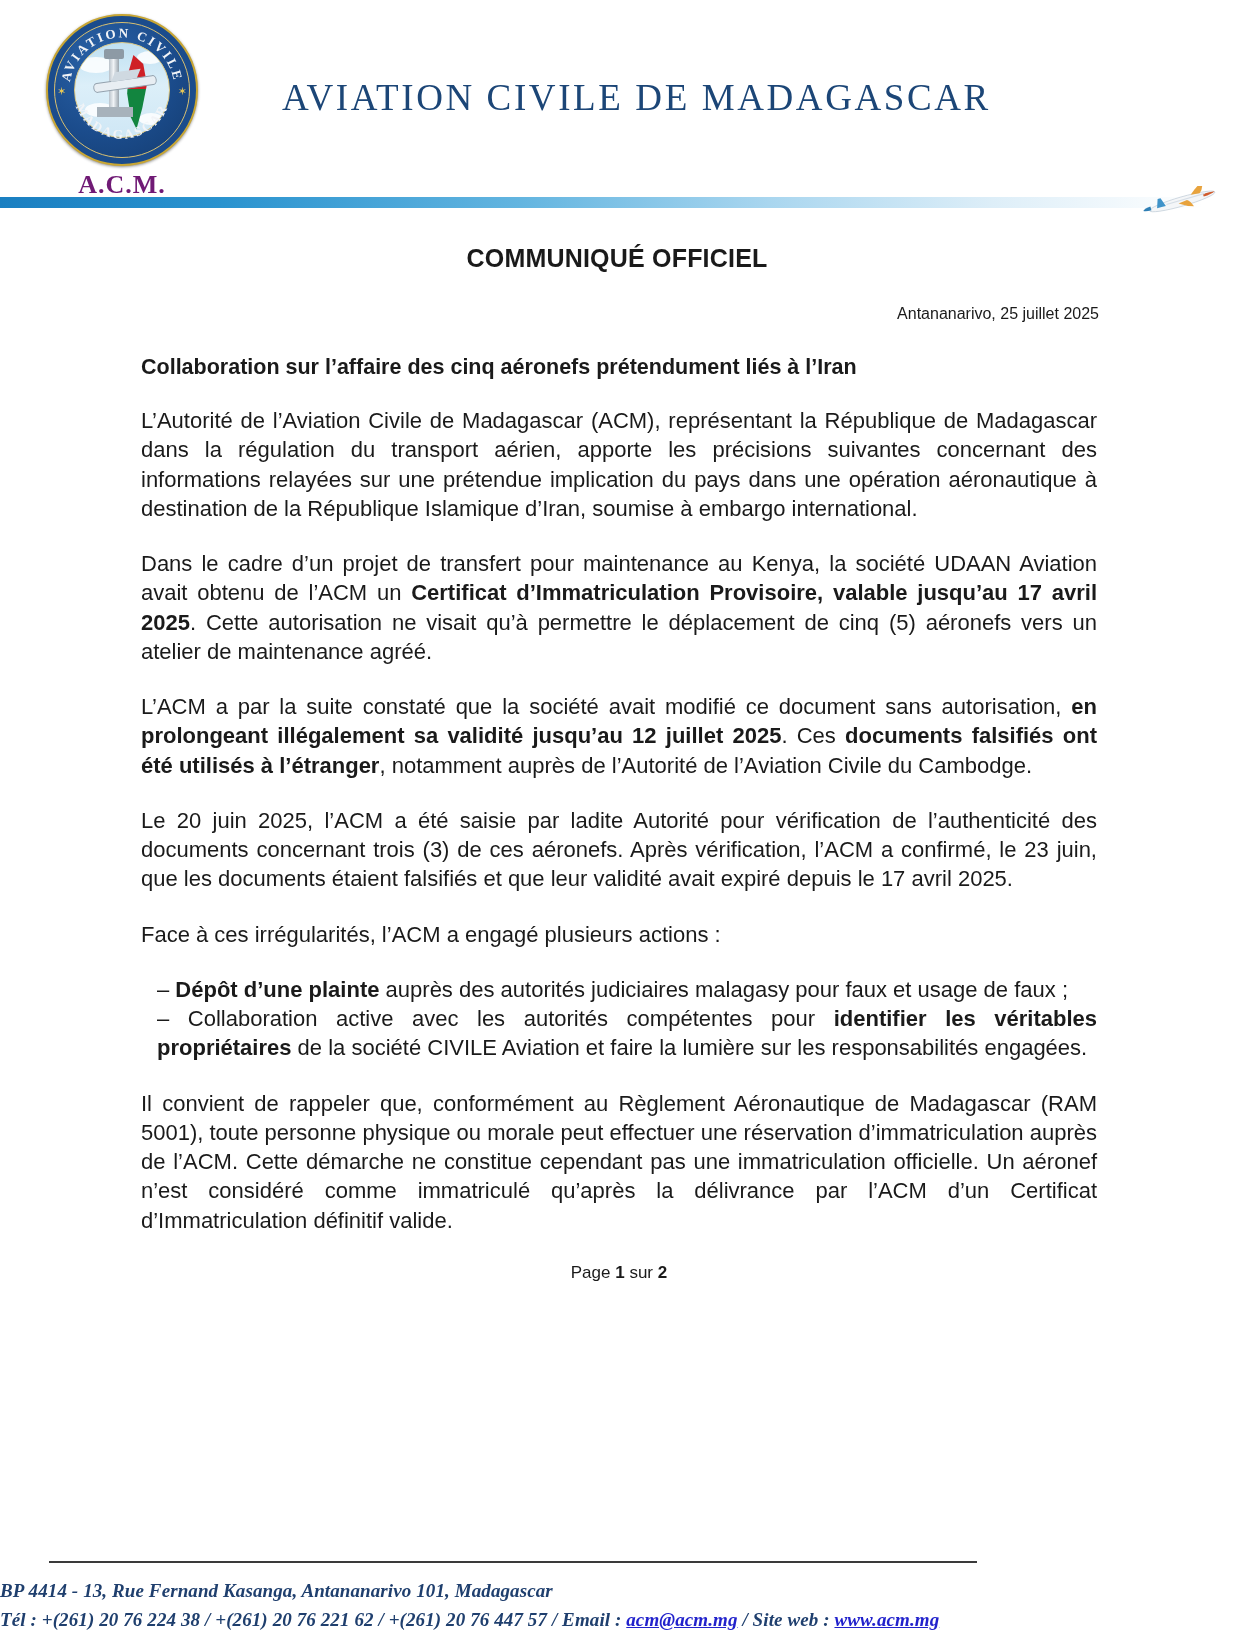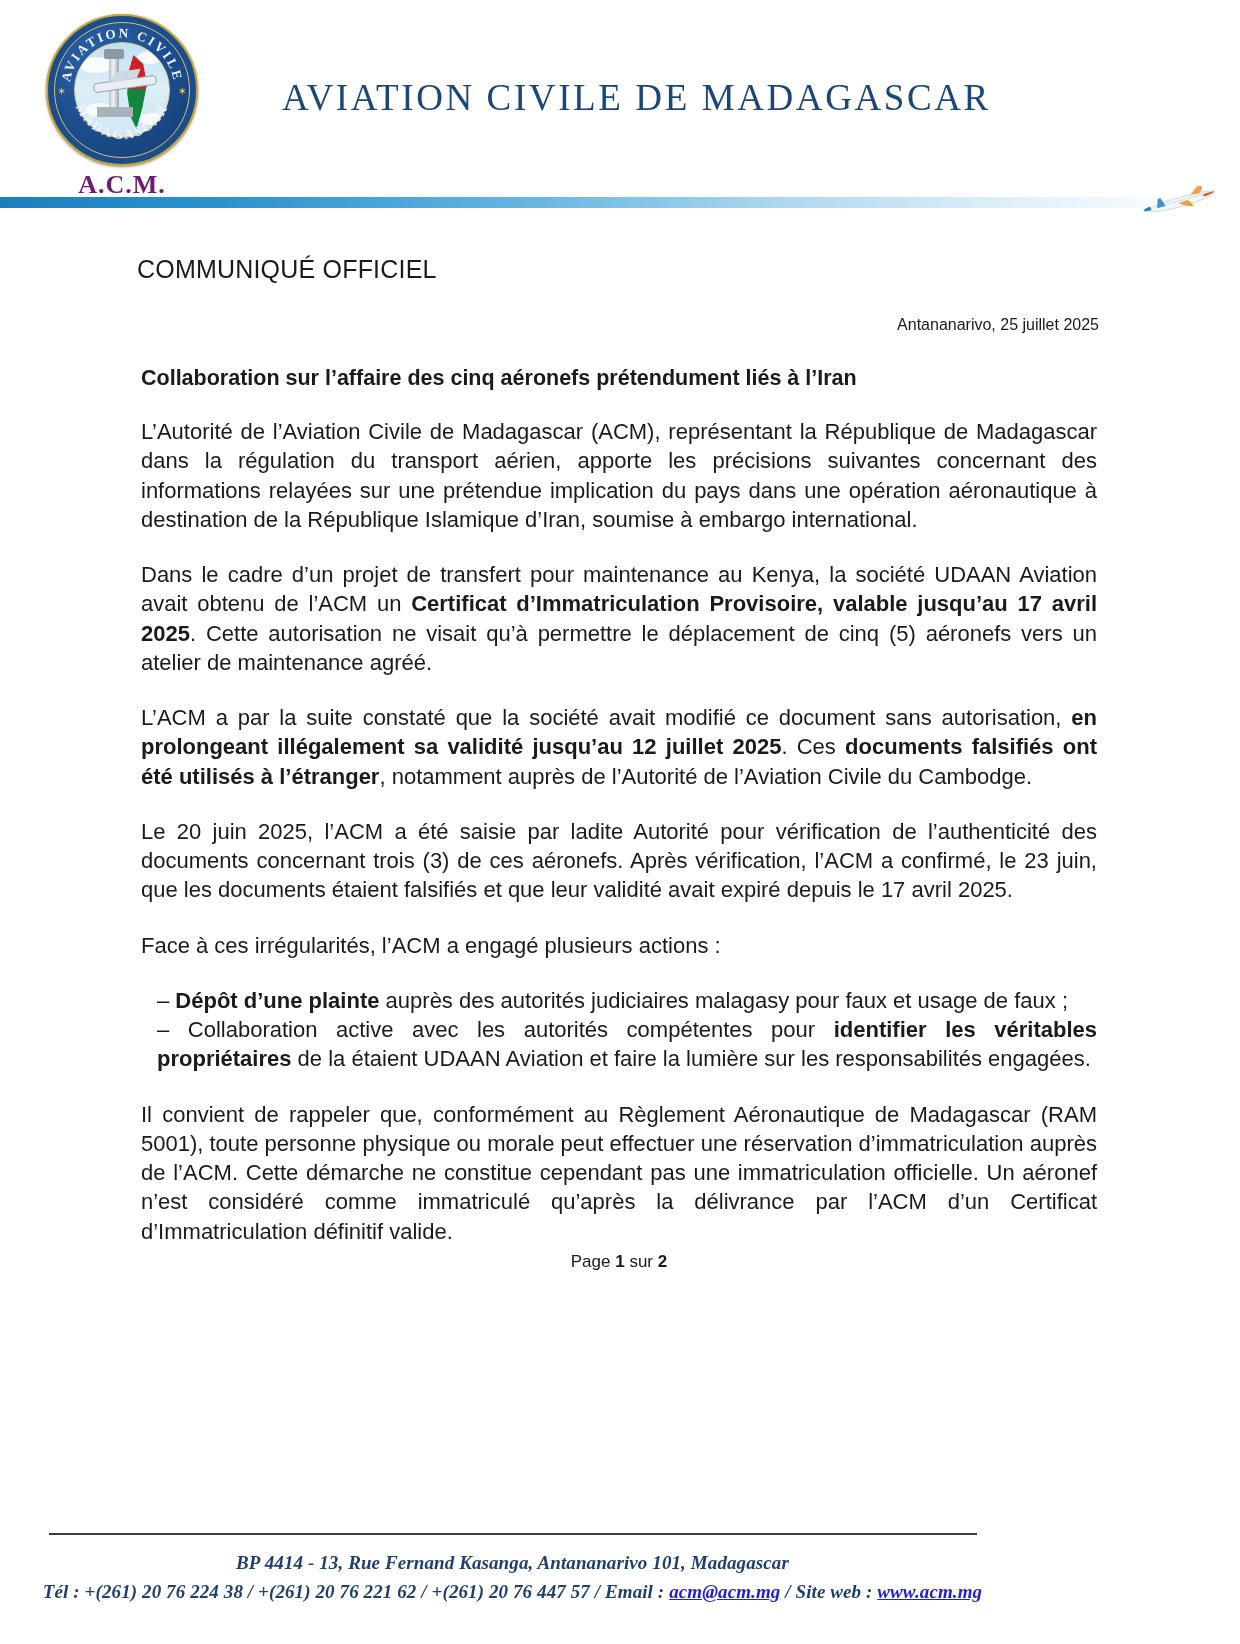--- a/index.html
+++ b/index.html
@@ -156,25 +156,25 @@
   }
 
   
   .doc {
     position: relative;
     padding: 0 143px 0 141px;
     box-sizing: border-box;
     width: 1240px;
   }
   .doc-title {
-    text-align: left;
+    text-align: center;
     font-size: 25px;
-    font-weight: 400;
+    font-weight: 700;
     letter-spacing: .2px;
-    margin-top: 43px;
+    margin-top: 32px;
     margin-left: -4px;
   }
   .dateline {
     text-align: right;
     font-size: 16px;
     margin-top: 32px;
     margin-right: -2px;
   }
   .subject {
     font-size: 21.5px;
@@ -190,31 +190,31 @@
   p.para b { font-weight: 700; }
   .bullets {
     font-size: 22px;
     line-height: 1.33;
     text-align: justify;
     margin: 26px 0 0 16px;
   }
   .page-num {
     text-align: center;
     font-size: 17px;
-    margin-top: 6px;
+    margin-top: 28px;
   }
   .page-num b { font-weight: 700; }
 
   
   .footer {
     position: absolute;
     left: 0;
-    bottom: 38px;
+    bottom: 10px;
     width: 1025px;
-    text-align: center;
+    text-align: left;
   }
   .footer-rule {
     width: 928px;
     margin: 0 auto 14px auto;
     border-top: 2px solid #3a3a3a;
   }
   .footer-line {
     font-family: "Liberation Serif", serif;
     font-style: italic;
     font-weight: 700;
@@ -291,21 +291,21 @@
   <div class="dateline">Antananarivo, 25 juillet 2025</div>
 
   <div class="subject">Collaboration sur l’affaire des cinq aéronefs prétendument liés à l’Iran</div>
 
   <div>
     <p class="para"><span>L’Autorité de l’Aviation Civile de Madagascar (ACM), représentant la République de Madagascar dans la régulation du transport aérien, apporte les précisions suivantes concernant des informations relayées sur une prétendue implication du pays dans une opération aéronautique à destination de la République Islamique d’Iran, soumise à embargo international.</span></p>
     <p class="para"><span>Dans le cadre d’un projet de transfert pour maintenance au Kenya, la société UDAAN Aviation avait obtenu de l’ACM un </span><b>Certificat d’Immatriculation Provisoire, valable jusqu’au 17 avril 2025</b><span>. Cette autorisation ne visait qu’à permettre le déplacement de cinq (5) aéronefs vers un atelier de maintenance agréé.</span></p>
     <p class="para"><span>L’ACM a par la suite constaté que la société avait modifié ce document sans autorisation, </span><b>en prolongeant illégalement sa validité jusqu’au 12 juillet 2025</b><span>. Ces </span><b>documents falsifiés ont été utilisés à l’étranger</b><span>, notamment auprès de l’Autorité de l’Aviation Civile du Cambodge.</span></p>
     <p class="para"><span>Le 20 juin 2025, l’ACM a été saisie par ladite Autorité pour vérification de l’authenticité des documents concernant trois (3) de ces aéronefs. Après vérification, l’ACM a confirmé, le 23 juin, que les documents étaient falsifiés et que leur validité avait expiré depuis le 17 avril 2025.</span></p>
     <p class="para"><span>Face à ces irrégularités, l’ACM a engagé plusieurs actions :</span></p>
-    <p class="bullets"><span>– </span><b>Dépôt d’une plainte</b><span> auprès des autorités judiciaires malagasy pour faux et usage de faux ;</span><br><span>– Collaboration active avec les autorités compétentes pour </span><b>identifier les véritables propriétaires</b><span> de la étaient UDAAN Aviation et faire la lumière sur les responsabilités engagées.</span></p>
+    <p class="bullets"><span>– </span><b>Dépôt d’une plainte</b><span> auprès des autorités judiciaires malagasy pour faux et usage de faux ;</span><br><span>– Collaboration active avec les autorités compétentes pour </span><b>identifier les véritables propriétaires</b><span> de la société CIVILE Aviation et faire la lumière sur les responsabilités engagées.</span></p>
     <p class="para"><span>Il convient de rappeler que, conformément au Règlement Aéronautique de Madagascar (RAM 5001), toute personne physique ou morale peut effectuer une réservation d’immatriculation auprès de l’ACM. Cette démarche ne constitue cependant pas une immatriculation officielle. Un aéronef n’est considéré comme immatriculé qu’après la délivrance par l’ACM d’un Certificat d’Immatriculation définitif valide.</span></p>
   </div>
 
   <div class="page-num">
     <span>Page </span><b>1</b><span> sur </span><b>2</b>
   </div>
 </div>
 
 <div class="footer">
   <div class="footer-rule"></div>

